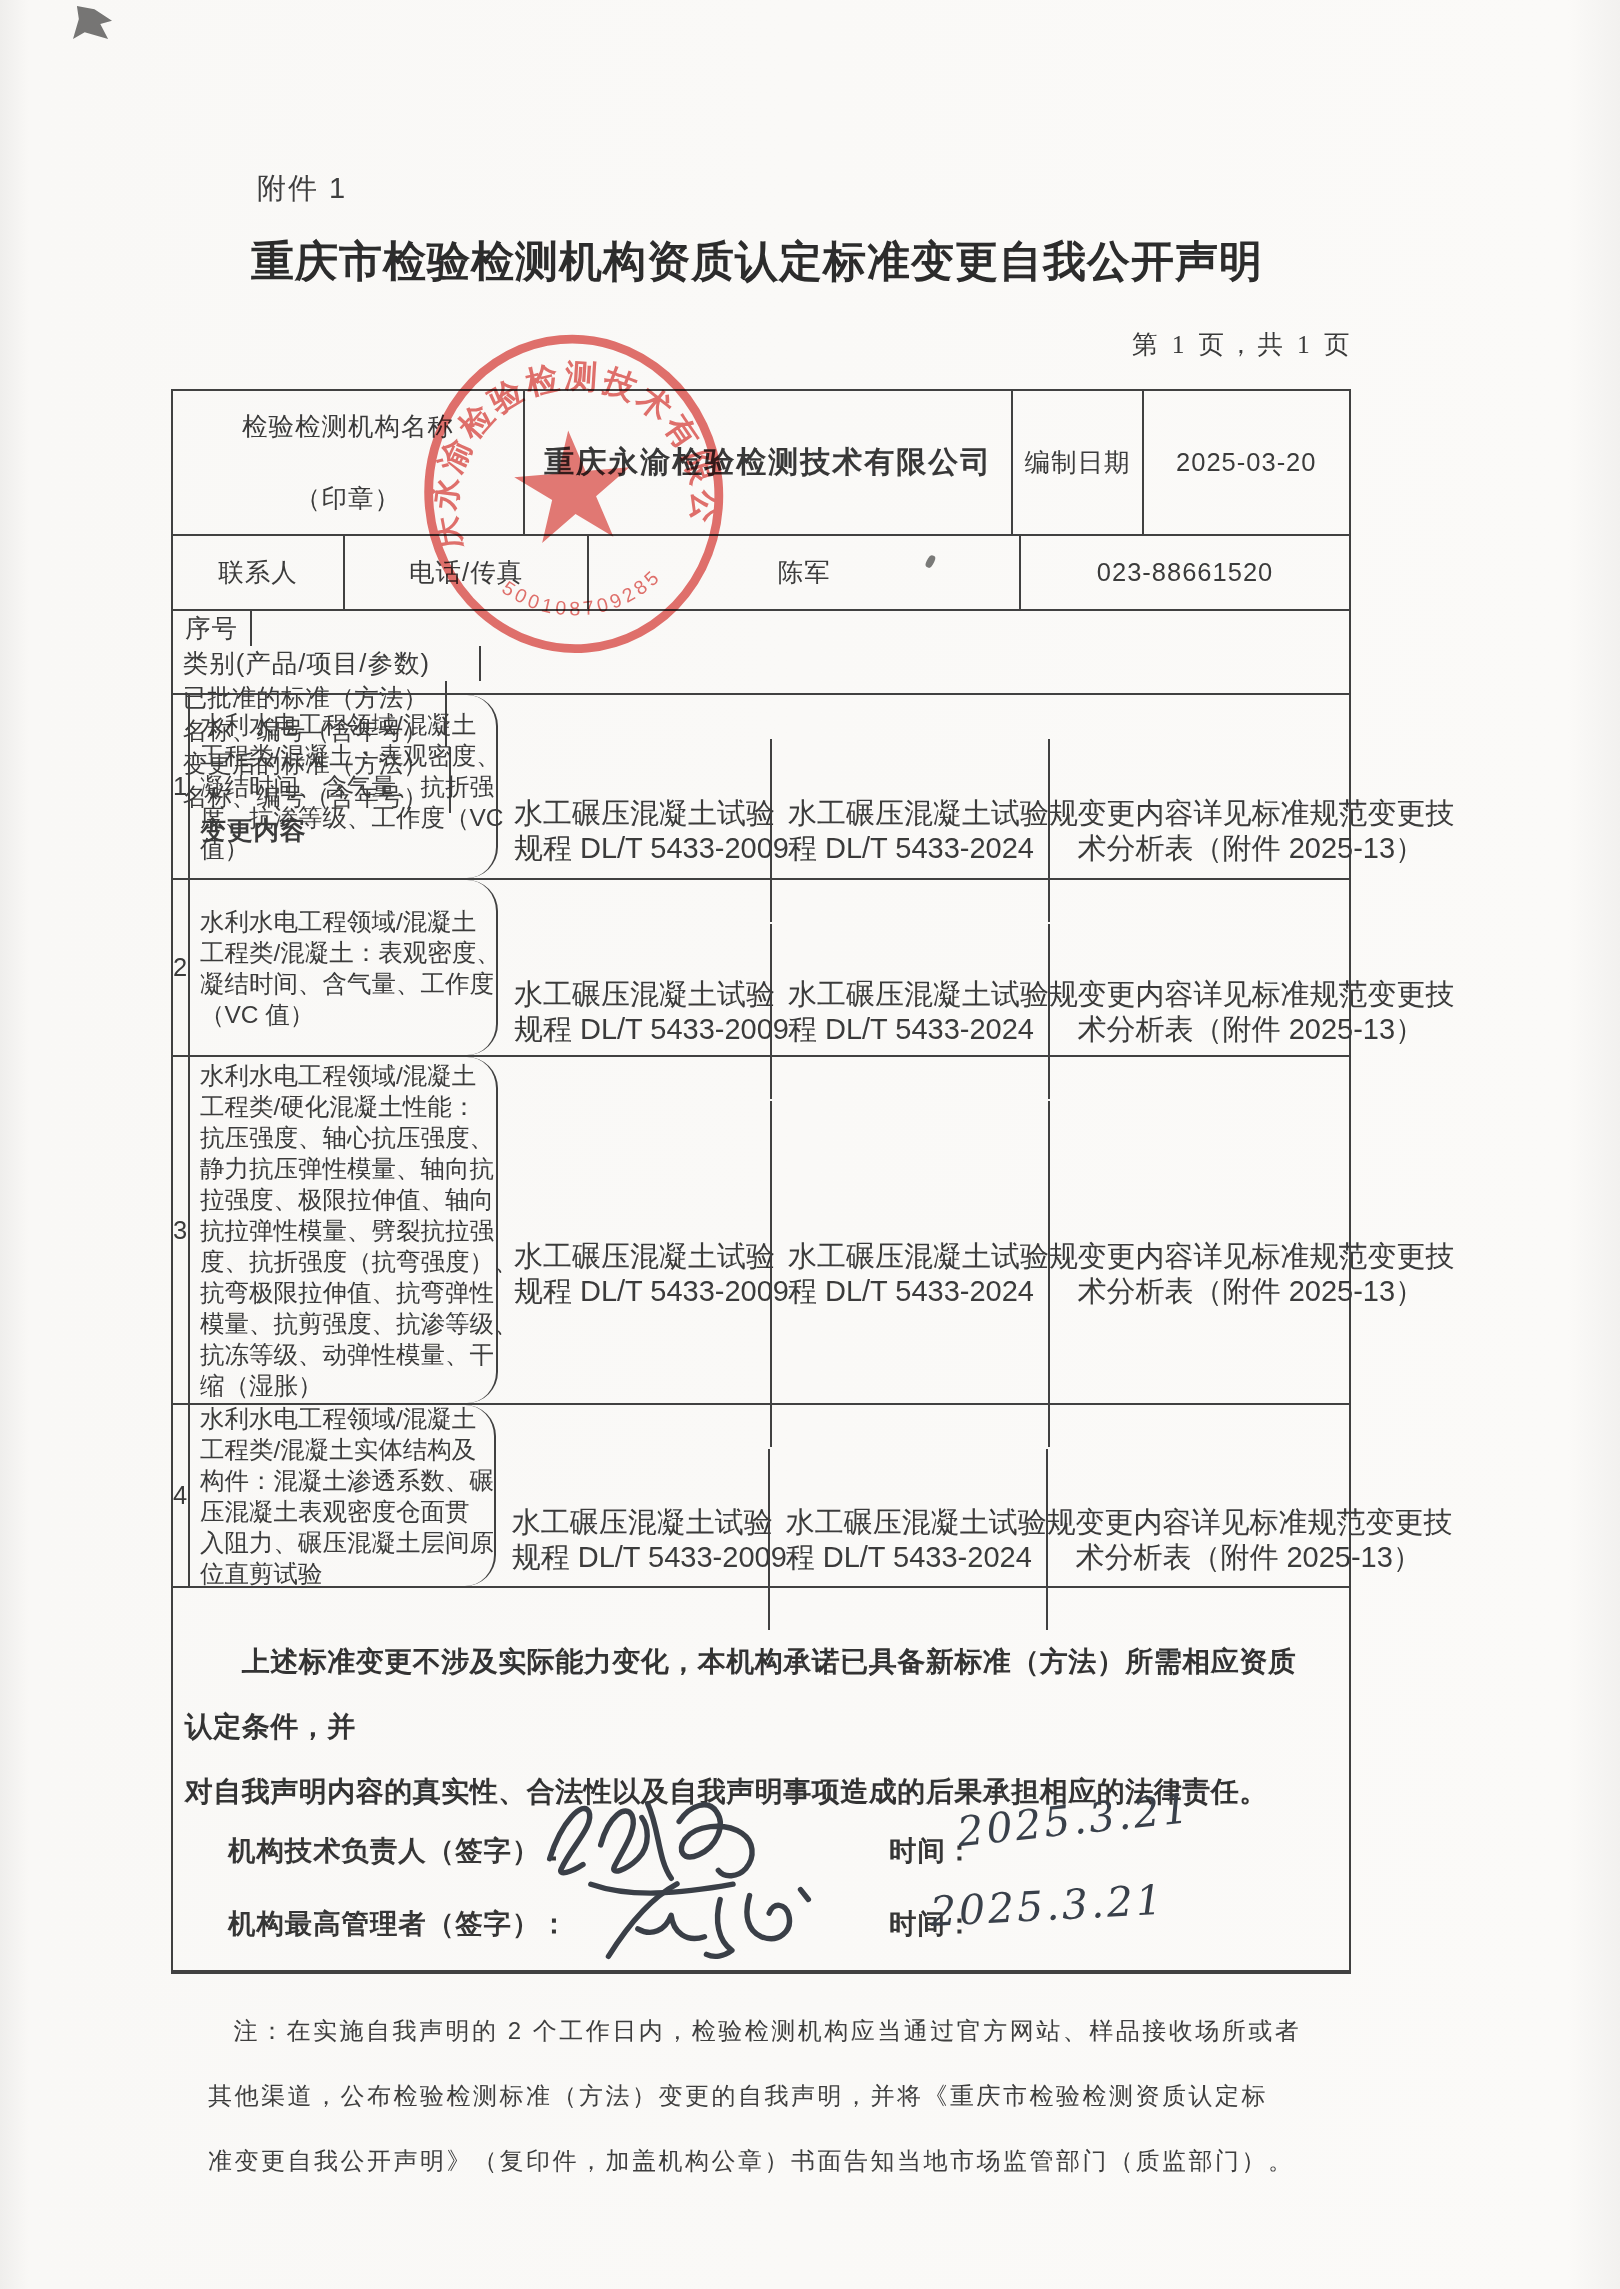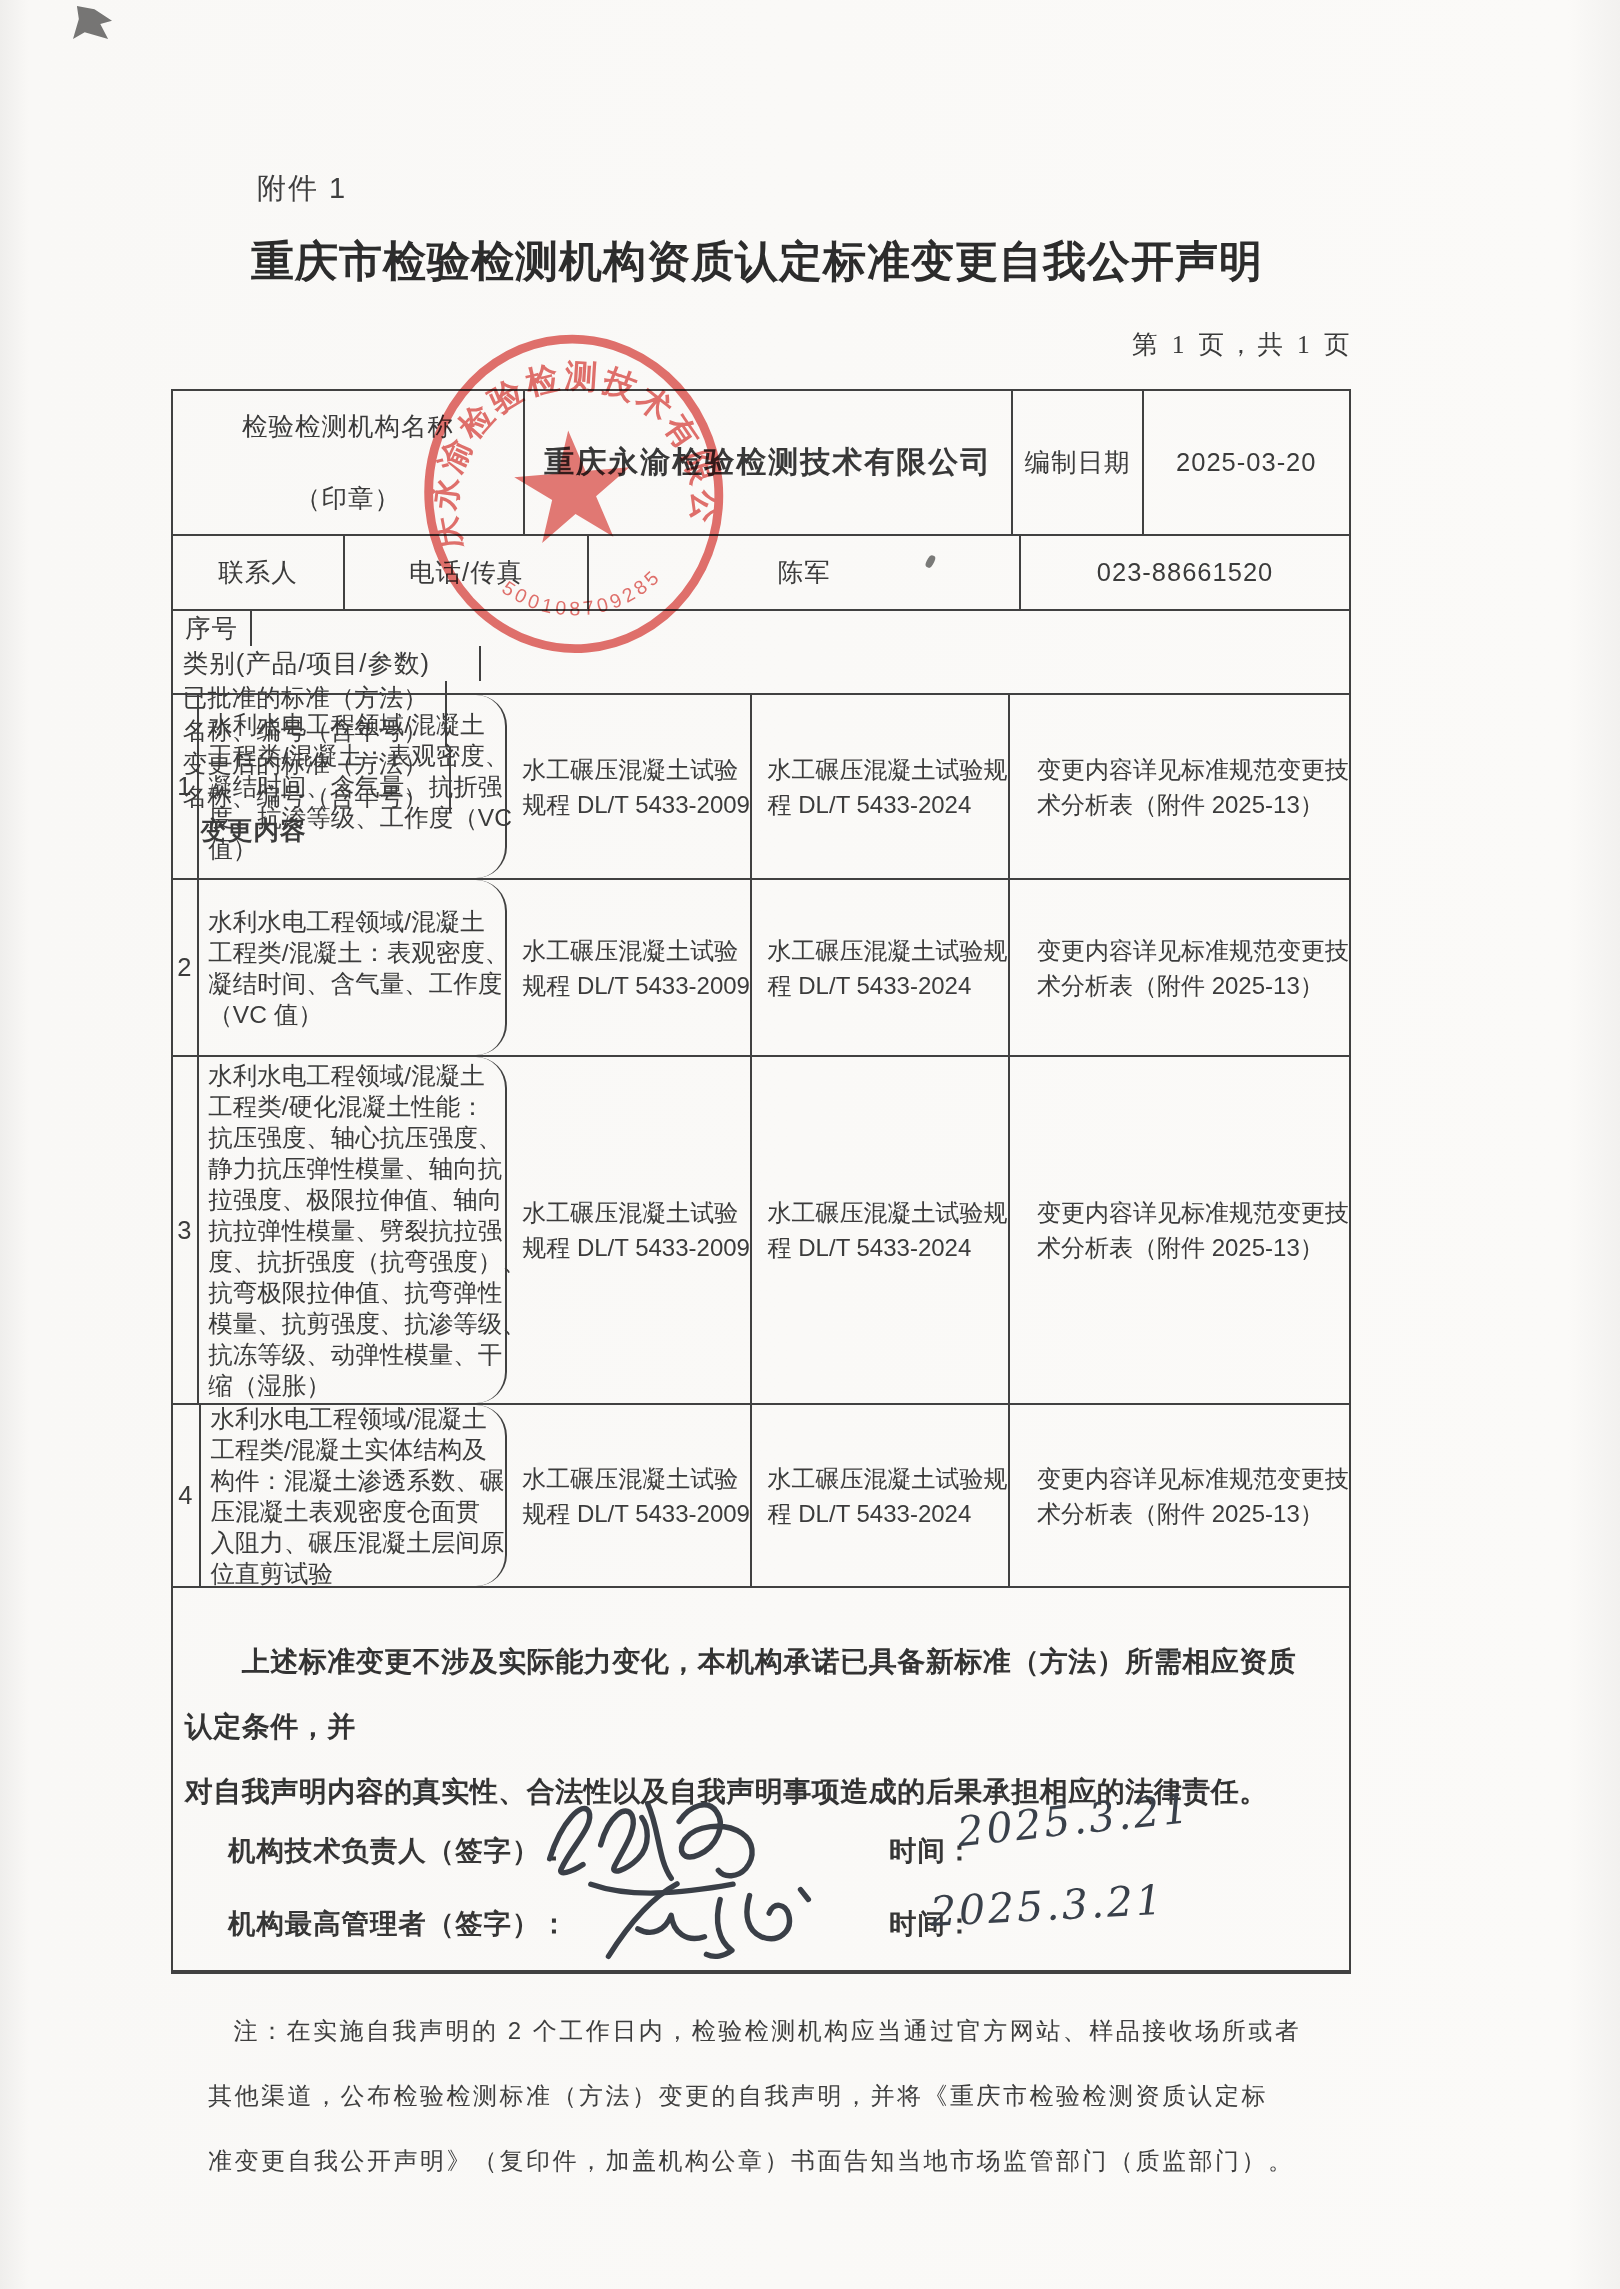--- a/index.html
+++ b/index.html
@@ -31,21 +31,21 @@
   .row:last-child { border-bottom:none; }
   .cell { height:100%; border-right:2px solid #414141; display:flex; align-items:center; overflow:visible; }
   .cell:last-child { border-right:none; }
   .cell.center { justify-content:center; text-align:center; }
   .cell .inner { width:100%; }
   .fs26 { font-size:25.5px; letter-spacing:1px; }
   .pre { white-space:pre; font-size:24.5px; line-height:31px; letter-spacing:0;border-radius:31px; }
   .pad10 { padding-left:9.8px; }
   .pad16 { padding-left:15.7px; }
   .pad28 { padding-left:27.4px; }
-  .std  { white-space:pre; font-size:24px; line-height:35px; }
+  .std  { white-space:pre; font-size:29px; line-height:35px;margin-top:44px; }
   .hdr2 { white-space:pre; font-size:24.5px; line-height:33px; }
   .name { font-size:30px; font-weight:600; letter-spacing:2px; color:#383838; }
 
   .decl-cell { position:relative; display:block; }
   .para { padding:41px 27.4px 0 11.8px; font-size:28px; line-height:65px; letter-spacing:0.5px; font-weight:600; color:#333; }
   .para .l1 { text-indent:57px; }
   .sig-label { position:absolute; font-size:27.4px; letter-spacing:1px; font-weight:600; color:#363636; }
   .time-label { position:absolute; font-size:27.4px; letter-spacing:1px; font-weight:600; color:#363636; }
   .hand { position:absolute; font-family:"DejaVu Serif","Liberation Serif",serif; font-style:italic;
           font-size:41px; color:#39404a; letter-spacing:2.9px; white-space:nowrap; }

